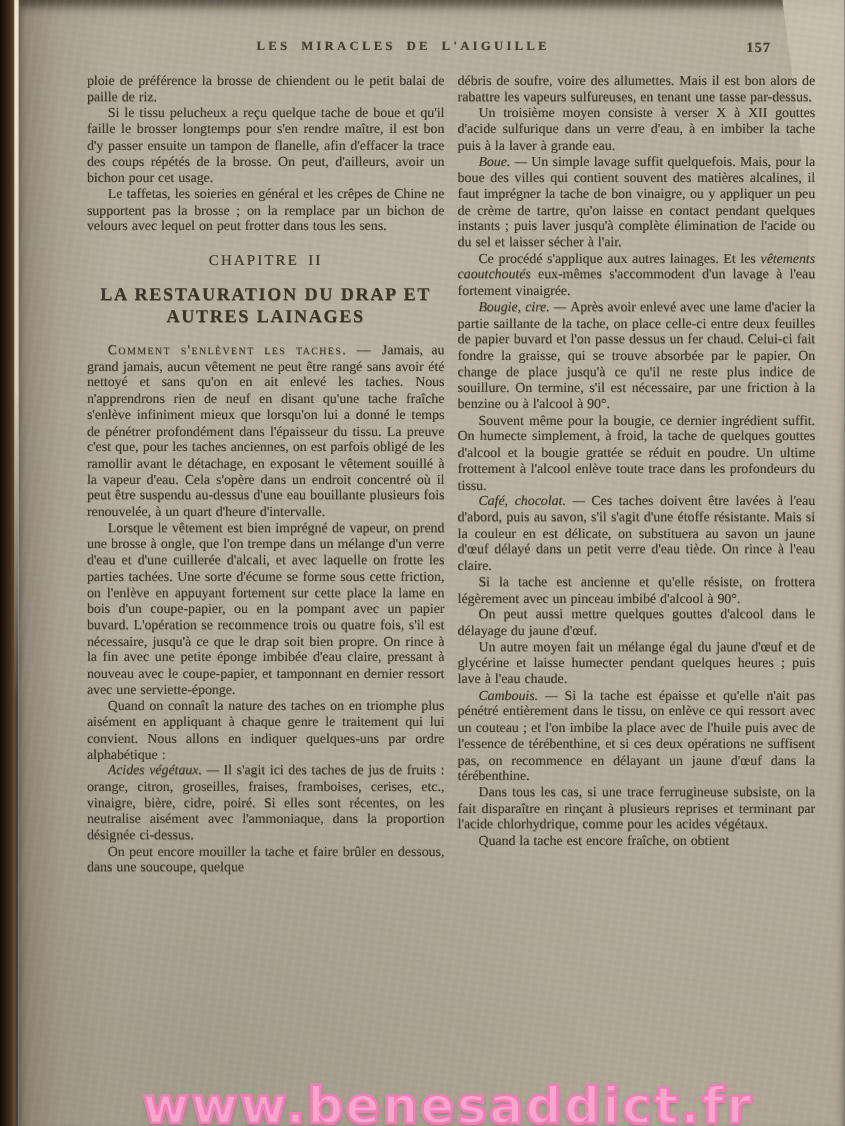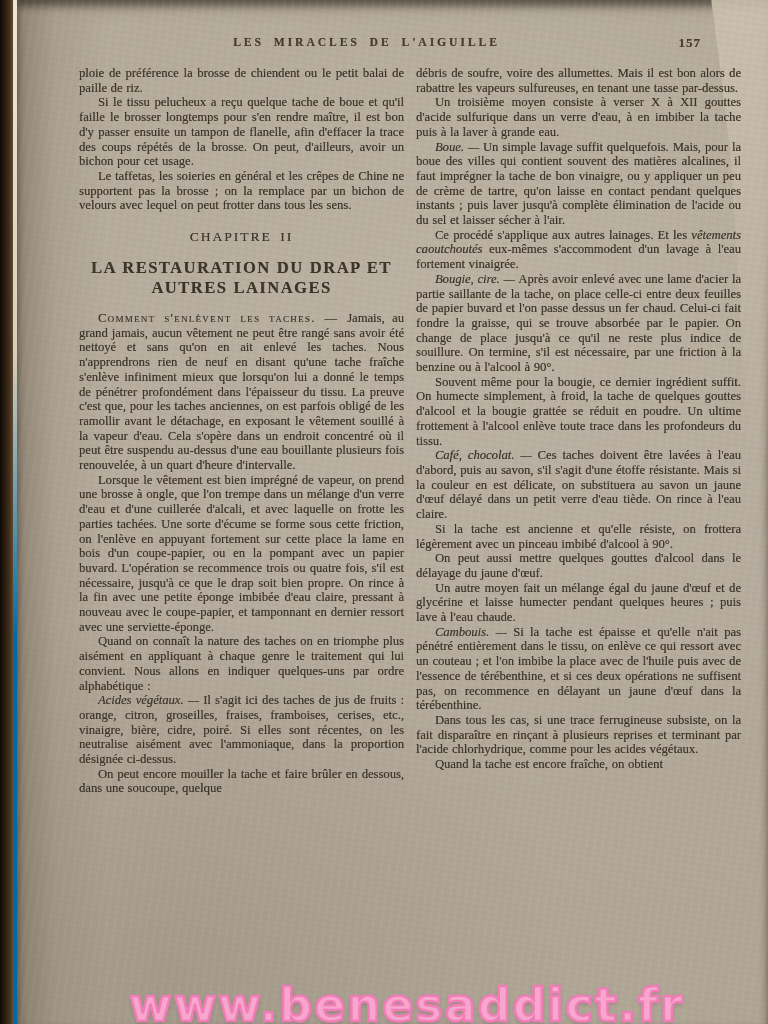--- a/index.html
+++ b/index.html
@@ -1,21 +1,21 @@
 <!DOCTYPE html>
 <html lang="fr"><head>
 <meta charset="utf-8">
 <style>
   html, body { margin:0; padding:0; }
   body { width:768px; height:1024px; overflow:hidden; background:#1d150e; }
 
   .scan {
     position:relative; width:768px; height:1024px; overflow:hidden;
     font-family:"Liberation Serif", serif;
-    background:#0369a1;
+    background:#404040;
   }
 
   
   .binding {
     position:absolute; left:0; top:0; width:14px; height:100%;
     background:linear-gradient(90deg,#0f0a06 0%, #2a1d11 35%, #45311d 70%, #6a5338 100%);
   }
   .page-sliver {
     position:absolute; left:13px; top:0; width:5px; height:640px;
     background:linear-gradient(180deg,#efe7d4 0%, #d8cfba 55%, rgba(216,207,186,0) 100%);

